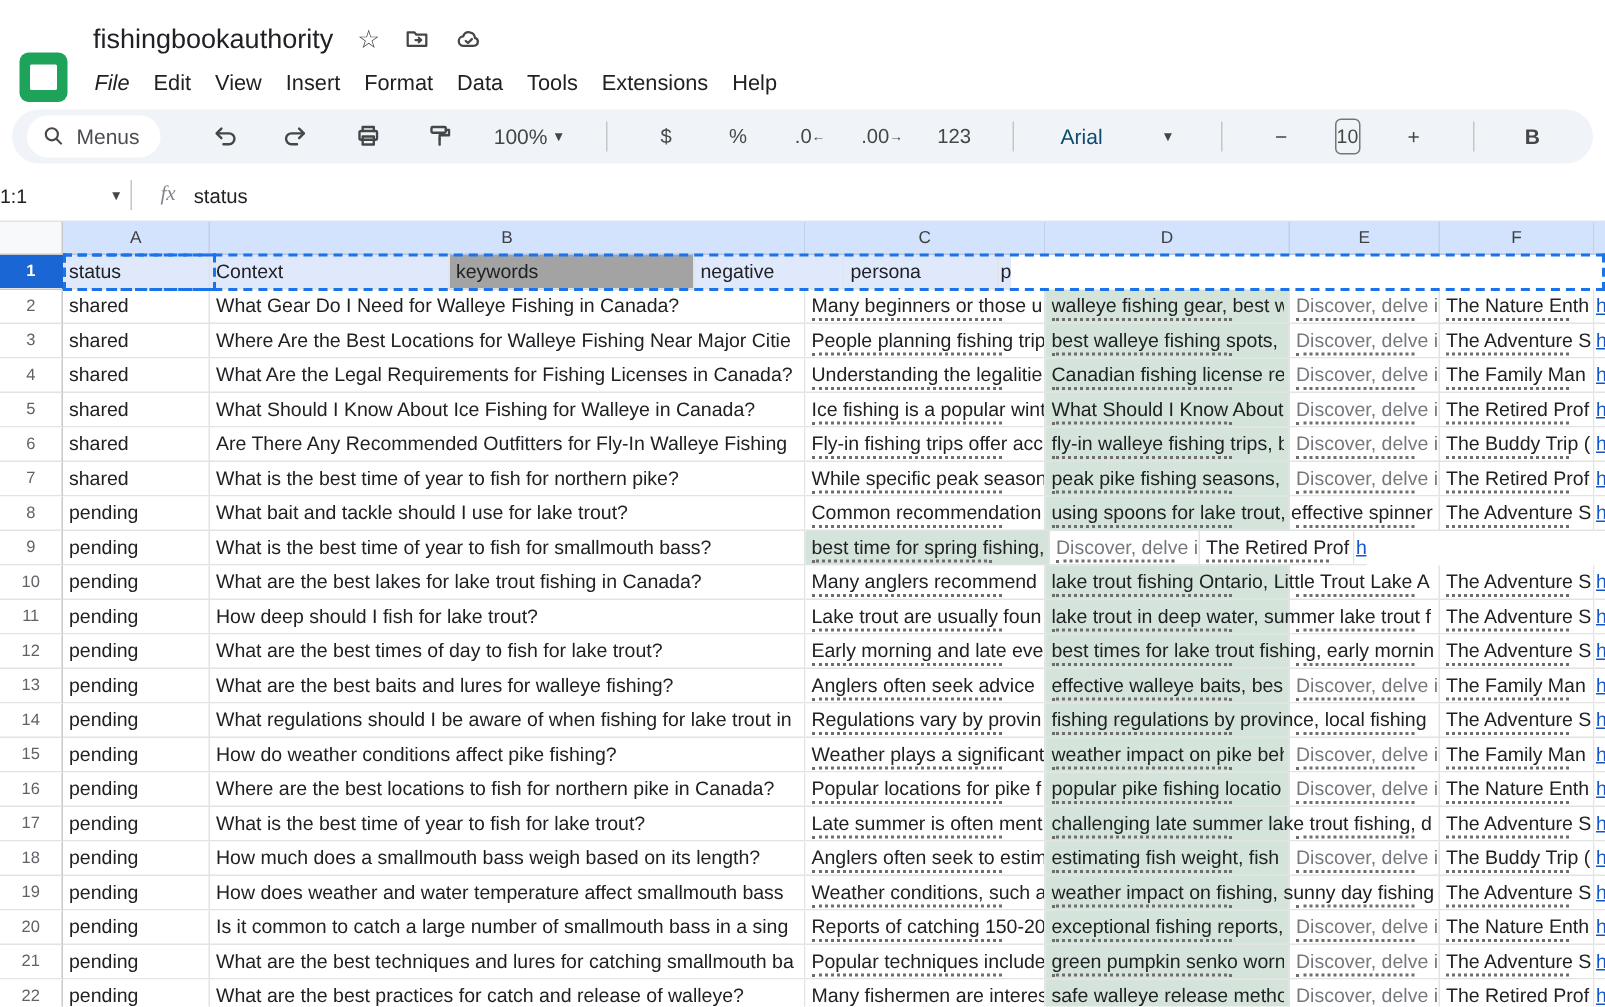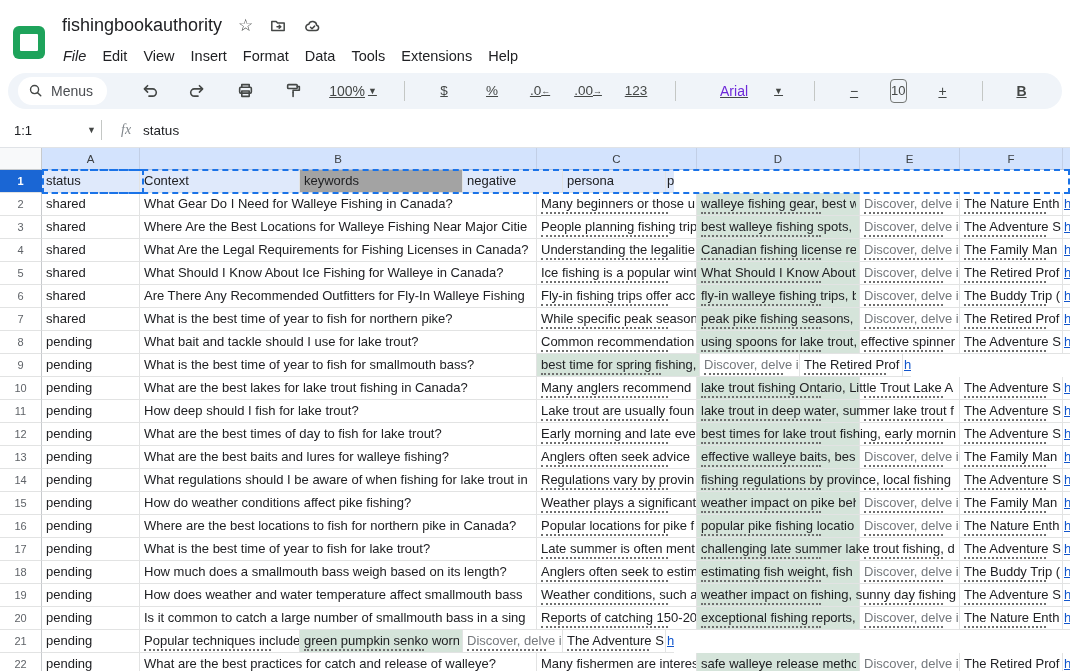--- a/index.html
+++ b/index.html
@@ -2,56 +2,56 @@
 <html><head>
 <meta charset="utf-8">
 <style>
   html,body{margin:0;padding:0;}
   body{
     width:1070px;height:671px;overflow:hidden;background:#fff;
     font-family:"Liberation Sans","DejaVu Sans",sans-serif;
     color:#202124;position:relative;
   }
   
-  .titlebar{height:68px;display:flex;align-items:center;padding-left:13px;box-sizing:border-box;}
+  .titlebar{height:68px;display:flex;align-items:flex-end;padding-left:13px;box-sizing:border-box;}
   .logo{width:32px;height:33px;background:#1ea35b;border-radius:6px;margin-top:17px;position:relative;flex:0 0 auto;}
   .logo .grid{position:absolute;inset:8px 7px;border:2px solid #fff;border-radius:1px;}
   .logo .grid:before{content:"";position:absolute;left:50%;top:0;bottom:0;width:2px;background:#fff;}
   .logo .grid:after{content:"";position:absolute;top:45%;left:0;right:0;height:2px;background:#fff;}
   .title-block{margin-left:17px;display:flex;flex-direction:column;}
   .title-row{display:flex;align-items:center;height:36px;margin-top:7px;}
   .doc-title{font-size:18px;color:#202124;}
   .title-icons{display:flex;align-items:center;gap:16px;margin-left:16px;color:#444746;}
   .star{font-size:17px;line-height:1;color:#444746;}
   .menu-row{display:flex;align-items:center;height:24px;}
   .menu-item{font-size:14.5px;color:#202124;padding:2px 8px;border-radius:4px;cursor:default;}
   .menu-item:first-child{padding-left:1px;font-style:italic;}
   
   .toolbar{height:45px;display:flex;align-items:center;}
   .toolbar-pill{margin:0 8px;height:36px;flex:1;background:#f0f4f9;border-radius:18px;display:flex;align-items:center;padding:0 10px;box-sizing:border-box;gap:20px;overflow:hidden;}
-  .tb-btn{display:flex;align-items:center;justify-content:center;min-width:28px;height:28px;border-radius:4px;color:#444746;font-size:14px;flex:0 0 auto;text-decoration:underline;}
+  .tb-btn{display:flex;align-items:center;justify-content:center;min-width:28px;height:28px;border-radius:4px;color:#444746;font-size:14px;flex:0 0 auto;}
   .tb-text{font-size:14px;color:#444746;}
   .search-pill{background:#fff;border-radius:14px;height:28px;display:flex;align-items:center;padding:0 14px 0 10px;gap:8px;margin-right:8px;flex:0 0 auto;}
   .search-pill .tb-text{color:#4a4d51;}
   .divider{width:1px;height:20px;background:#c4c7c5;margin:0 5px;flex:0 0 auto;}
   .caret{font-size:9px;color:#444746;margin-left:3px;}
   .zoom-label{font-size:14px;color:#444746;}
   .fmt{font-size:13.5px;color:#444746;}
   .mini-arrow{font-size:9px;vertical-align:-2px;}
-  .font-name{font-size:14px;color:#6d28d9;min-width:46px;margin-left:13px;}
+  .font-name{font-size:14px;color:#0c4a6e;min-width:46px;}
   .size-box{width:30px;height:22px;border:1px solid #747775;border-radius:4px;display:flex;align-items:center;justify-content:center;font-size:13px;color:#444746;margin:0 2px;}
   .bold-b{font-weight:bold;font-size:14px;}
   .italic-i{font-style:italic;font-family:"Liberation Serif",serif;font-size:15px;}
   .strike-s{text-decoration:line-through;font-size:14px;}
   .color-a{font-size:14px;border-bottom:3px double #202124;line-height:15px;}
   svg.ic{display:block;}
   svg.ic *{stroke:#444746;stroke-width:1.5;fill:none;stroke-linecap:round;stroke-linejoin:round;}
   
   .formulabar{height:35px;display:flex;align-items:center;border-bottom:1px solid #e0e3e7;box-sizing:border-box;background:#fff;}
-  .namebox{width:82px;display:flex;align-items:center;padding-left:14px;}
+  .namebox{width:82px;display:flex;align-items:center;}
   .namebox .val{font-size:13px;color:#202124;flex:1;}
   .fx{font-style:italic;font-family:"Liberation Serif",serif;color:#80868b;font-size:14px;margin:0 12px 0 14px;}
   .fb-content{font-size:13.5px;color:#202124;}
   
   .grid{position:absolute;top:148px;left:0;right:0;bottom:0;background:#fff;}
   .chrow{display:flex;height:22px;}
   .corner{width:42px;height:22px;background:#f8f9fa;border-right:1px solid #c7cacd;border-bottom:1px solid #c7cacd;box-sizing:border-box;flex:0 0 auto;}
   .chcell{height:22px;box-sizing:border-box;border-right:1px solid #c2cfe6;border-bottom:1px solid #b9c6de;background:#d3e3fd;
     display:flex;align-items:center;justify-content:center;font-size:11.5px;color:#3c4043;flex:0 0 auto;}
   .col-a{width:98px}.col-b{width:397px}.col-c{width:160px}.col-d{width:163px}.col-e{width:100px}.col-f{width:103px}.col-g{width:8px;border-right:none;}
@@ -526,20 +526,21 @@
           <span class="hint" style="width:120px"></span>
         </div>
     <div class="cell ce"><span>Discover, delve i</span><span class="hint"></span></div>
     <div class="cell cf"><span>The Nature Enth</span><span class="hint"></span></div>
     <div class="cell cg"><span class="link">h</span></div>
   </div>
 
   <div class="row">
     <div class="rnum">21</div>
     <div class="cell ca"><span>pending</span></div>
+    <div class="cell cb"><span>What are the best techniques and lures for catching smallmouth ba</span></div>
     <div class="cell cc"><span>Popular techniques include</span><span class="hint"></span></div>
     <div class="cell cd">
           <span class="kw">green pumpkin senko worn</span>
           <span class="hint" style="width:120px"></span>
         </div>
     <div class="cell ce"><span>Discover, delve i</span><span class="hint"></span></div>
     <div class="cell cf"><span>The Adventure S</span><span class="hint"></span></div>
     <div class="cell cg"><span class="link">h</span></div>
   </div>
 

